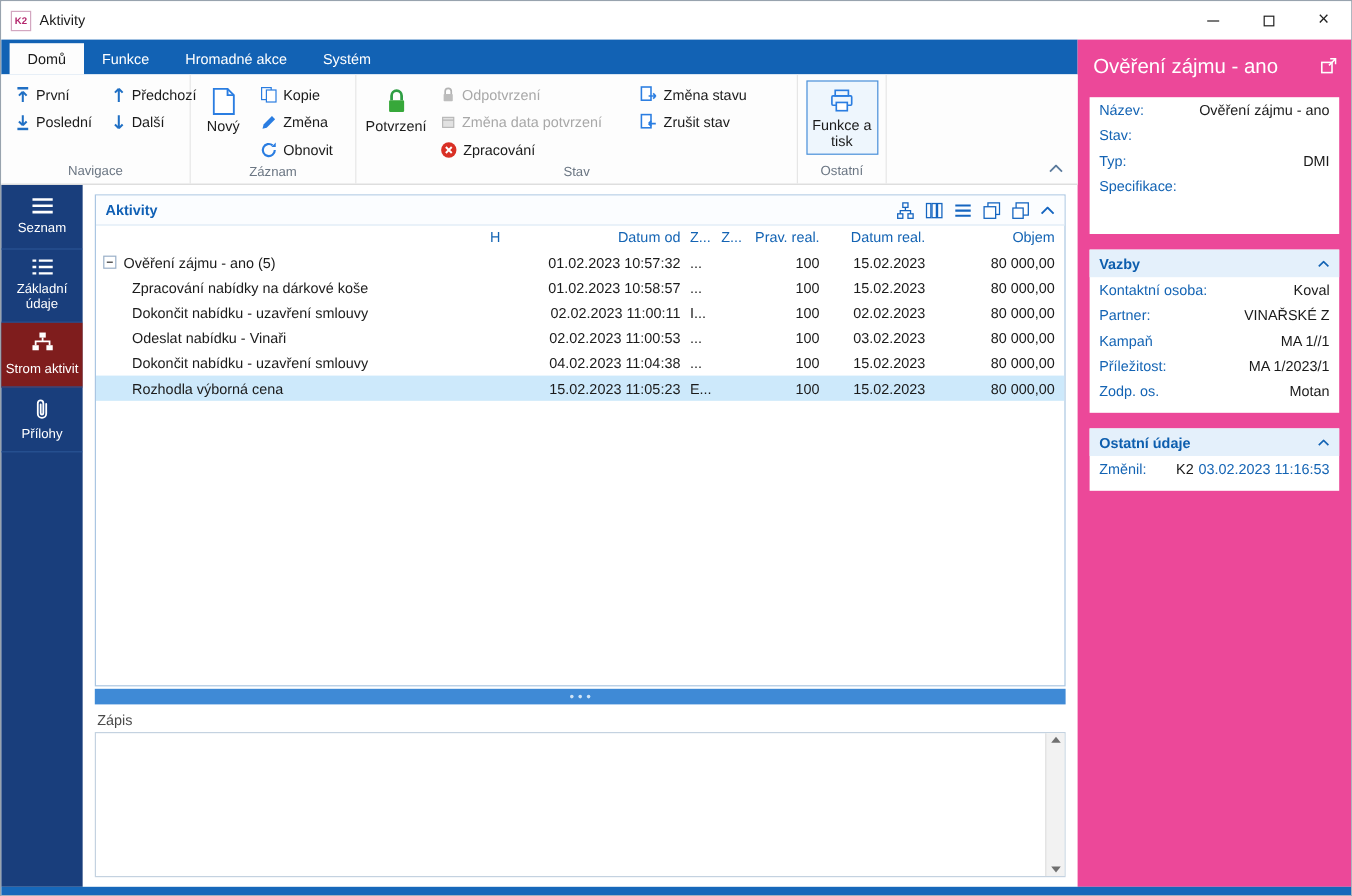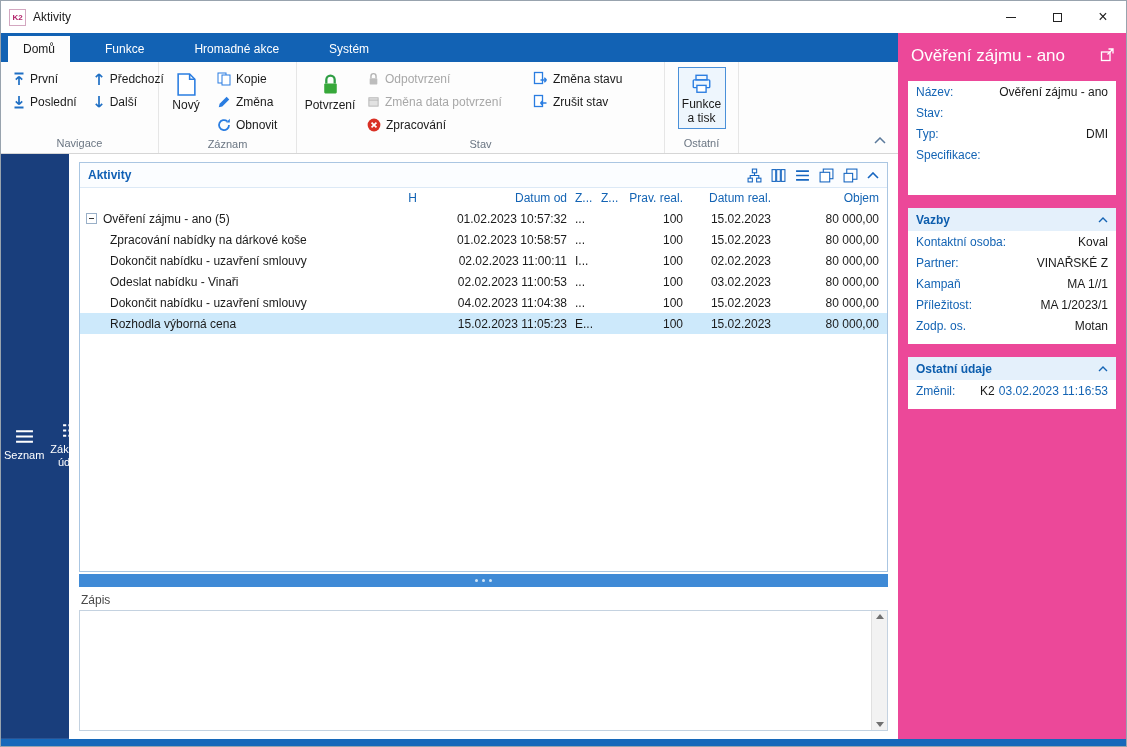--- a/index.html
+++ b/index.html
@@ -16,40 +16,40 @@
   .max-glyph { width:9px; height:9px; border:1px solid #222; }
   .close-glyph { font-size:16px; color:#222; line-height:1; }
 
   
   .content { flex:1 1 auto; display:flex; min-height:0; }
   .left-region { width:897px; flex:0 0 auto; display:flex; flex-direction:column; min-height:0; }
   .right-panel { flex:1; background:#ec4899; overflow:hidden; padding:6px 10px 0 10px; }
   .bottom-strip { height:7px; flex:0 0 auto; background:#1668ba; }
 
   
-  .ribbon-tabs { height:29px; background:#1262b4; display:flex; align-items:flex-end; padding-left:7px; flex:0 0 auto;gap:20px; }
+  .ribbon-tabs { height:29px; background:#1262b4; display:flex; align-items:flex-end; padding-left:7px; flex:0 0 auto; }
   .rtab { height:26px; padding:0 15px; display:flex; align-items:center; color:#fff; font-size:12px; cursor:default; }
   .rtab.active { background:#fdfdfd; color:#1a1a1a; }
 
   
   .ribbon { height:92px; background:#fdfdfd; border-bottom:1px solid #d6d6d6; display:flex; flex:0 0 auto; position:relative; }
   .rgroup { display:flex; flex-direction:column; border-right:1px solid #e6e6e6; }
   .rgroup-body { flex:1; display:flex; align-items:flex-start; padding:5px 4px 0 4px; }
   .rgroup-label { height:18px; text-align:center; color:#6b7683; font-size:11px; line-height:16px; }
   .rbtn-sm { display:flex; align-items:center; gap:5px; padding:2px 7px; height:23px; white-space:nowrap; cursor:default; border:1px solid transparent; }
   .rbtn-big { display:flex; flex-direction:column; align-items:center; gap:3px; padding:5px 4px 2px 4px; text-align:center; cursor:default; border:1px solid transparent; line-height:1.15; }
   .rbtn-big.highlight { border:1px solid #4a90d9; background:#eef6fd; }
   .rcol { display:flex; flex-direction:column; }
   .nav-grid { display:grid; grid-template-columns:auto auto; align-content:start; }
   .disabled { color:#a8a8a8; }
   .ribbon-collapse { position:absolute; right:12px; bottom:6px; cursor:default; }
 
   
   .workspace { flex:1; display:flex; min-height:0; }
-  .sidebar { width:68px; flex:0 0 auto; background:#193e7c; display:flex; flex-direction:row; }
+  .sidebar { width:68px; flex:0 0 auto; background:#193e7c; display:flex; flex-direction:column; }
   .sb-item { min-height:54px; display:flex; flex-direction:column; align-items:center; justify-content:center; gap:5px; color:#fff; font-size:11px; text-align:center; padding:7px 3px; border-bottom:1px solid #2a5494; cursor:default; line-height:1.2; }
   .sb-item.active { background:#7f1d1d;justify-content:space-between; }
 
   .main { flex:1; background:#fff; padding:8px 10px 8px 10px; display:flex; flex-direction:column; min-width:0; }
 
   
   .panel { height:410px; border:1px solid #aac6e2; display:flex; flex-direction:column; flex:0 0 auto; }
   .panel-header { height:25px; display:flex; align-items:center; padding:0 8px; background:#fbfdff; border-bottom:1px solid #dce9f6; flex:0 0 auto; }
   .panel-title { color:#1060b5; font-weight:bold; font-size:12px; }
   .panel-icons { margin-left:auto; display:flex; align-items:center; gap:9px; }
@@ -239,21 +239,21 @@
                   </svg>
                 <span>Zrušit stav</span>
               </div>
             </div>
           </div>
           <div class="rgroup-label">Stav</div>
         </div>
 
         <div class="rgroup" style="width:74px">
           <div class="rgroup-body" style="justify-content:center;">
-            <div class="rbtn-big highlight" style="width:48px">
+            <div class="rbtn-big highlight" style="width:60px">
               <svg width="23" height="22" viewBox="0 0 24 24">
                   <rect x="6" y="2.5" width="12" height="5" fill="none" stroke="#2a7de1" stroke-width="1.5"></rect>
                   <rect x="3" y="7.5" width="18" height="8.5" rx="1" fill="none" stroke="#2a7de1" stroke-width="1.5"></rect>
                   <rect x="7" y="13.5" width="10" height="7.5" fill="#fff" stroke="#2a7de1" stroke-width="1.5"></rect>
                 </svg>
               <span>Funkce a tisk</span>
             </div>
           </div>
           <div class="rgroup-label">Ostatní</div>
         </div>

